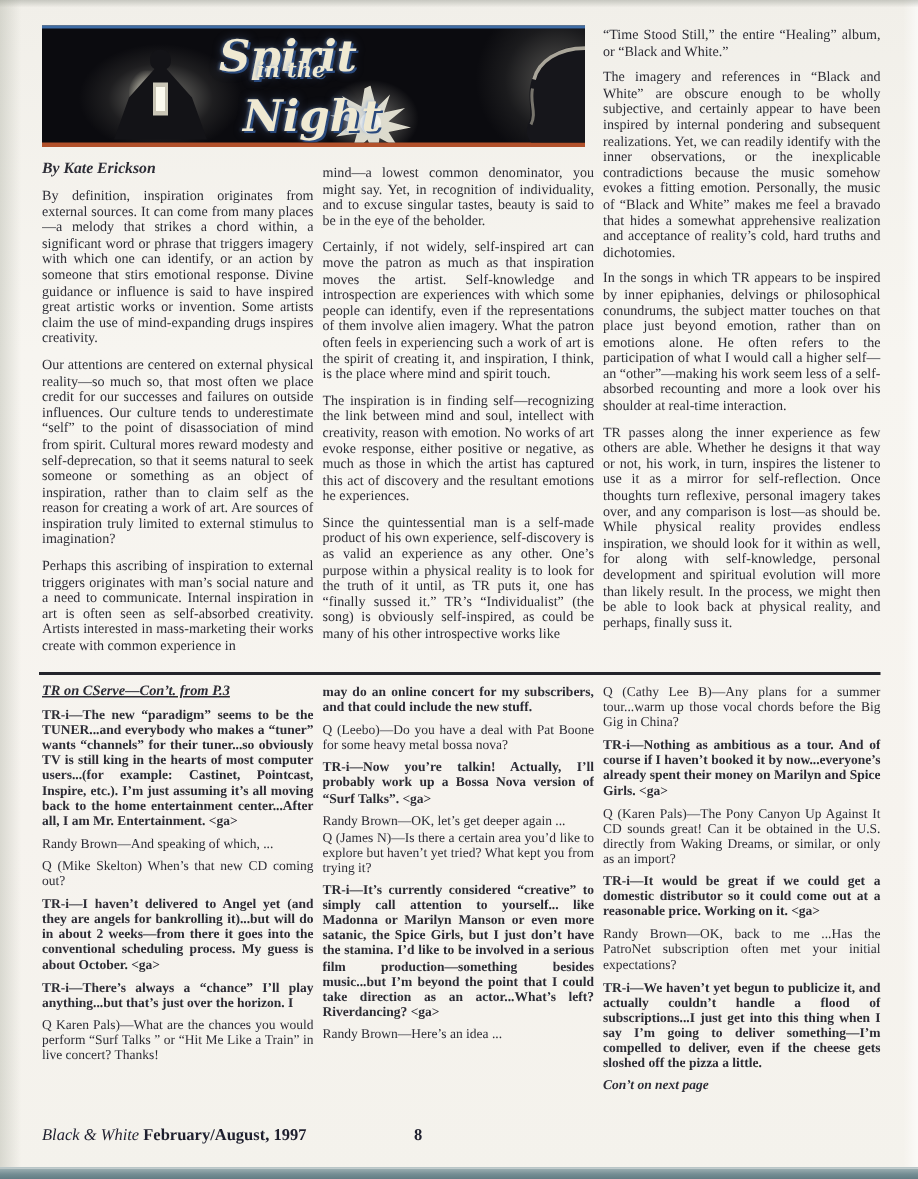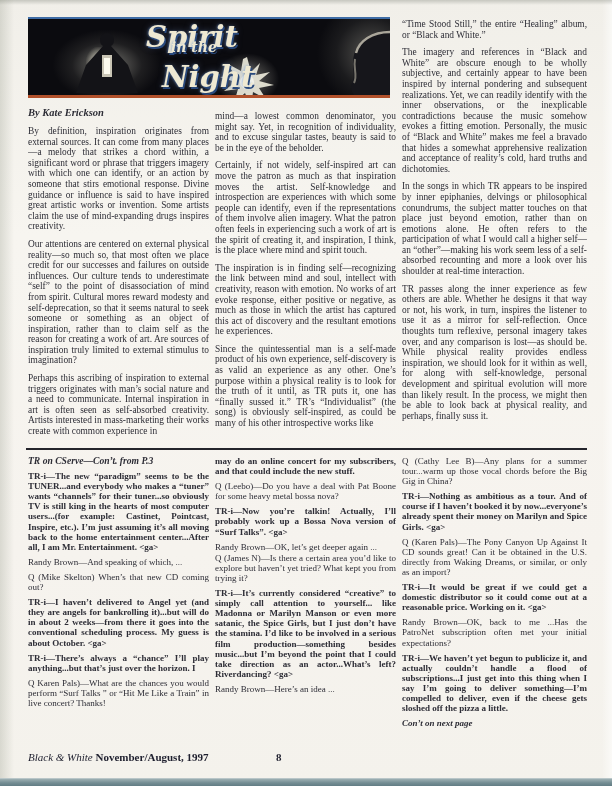--- a/index.html
+++ b/index.html
@@ -42,21 +42,21 @@
   .byline { position:absolute; left:28px; top:107px; font-weight:bold; font-style:italic; font-size:10.5px; }
   .article-col { position:absolute; width:181px; font-size:9.4px; line-height:10.6px; text-align:justify; overflow:hidden; }
   .article-col .para { margin-bottom:7px; }
   .col1 { left:28px;  top:126px; height:320px; }
   .col2 { left:215px; top:111px; height:335px; }
   .col3 { left:402px; top:19px;  width:185px; height:427px; }
   .divider { position:absolute; left:26px; top:448px; width:561px; height:2px; background:#24242b; }
   
   .iv-col { position:absolute; top:456px; width:181px; height:292px; font-size:9px; line-height:10.1px; text-align:justify; overflow:hidden; }
   .iv1 { left:28px; } .iv2 { left:215px; } .iv3 { left:402px; width:185px; }
-  .iv-header { font-weight:bold; font-style:italic; font-size:9.6px; margin-bottom:5px; }
+  .iv-header { font-weight:bold; font-style:italic; font-size:9.6px; margin-bottom:5px;text-decoration:underline; }
   .iv-col .para { margin-bottom:5px; }
   .iv-col .answer { font-weight:bold; }
   .iv-col .tight { margin-bottom:1px; }
   .iv-col .contd { font-weight:bold; font-style:italic; }
   
   .footer-left { position:absolute; left:28px; top:751px; font-size:11px; color:#1e1f2e; }
   .footer-left .pub { font-style:italic; }
   .footer-left .issue { font-weight:bold; }
   .footer-page { position:absolute; left:276px; top:751px; font-weight:bold; font-size:11px; color:#1e1f2e; }
   .bottom-band { position:absolute; left:0; bottom:0; width:612px; height:8px;
@@ -136,18 +136,18 @@
       <p class="para">Q (Cathy Lee B)—Any plans for a summer tour...warm up those vocal chords before the Big Gig in China?</p>
       <p class="para answer">TR-i—Nothing as ambitious as a tour. And of course if I haven’t booked it by now...everyone’s already spent their money on Marilyn and Spice Girls. &lt;ga&gt;</p>
       <p class="para">Q (Karen Pals)—The Pony Canyon Up Against It CD sounds great!  Can it be obtained in the U.S. directly from Waking Dreams, or similar, or only as an import?</p>
       <p class="para answer">TR-i—It would be great if we could get a domestic distributor so it could come out at a reasonable price. Working on it. &lt;ga&gt;</p>
       <p class="para">Randy Brown—OK, back to me ...Has the PatroNet subscription often met your initial expectations?</p>
       <p class="para answer">TR-i—We haven’t yet begun to publicize it, and actually couldn’t handle a flood of subscriptions...I just get into this thing when I say I’m going to deliver something—I’m compelled to deliver, even if the cheese gets sloshed off the pizza a little.</p>
       <p class="para contd">Con’t on next page</p>
     </div>
 
   <div class="footer-left">
-    <span class="pub">Black &amp; White</span><span class="issue"> November/August, 1997</span>
+    <span class="pub">Black &amp; White</span><span class="issue"> February/August, 1997</span>
   </div>
   <div class="footer-page">8</div>
 
   <div class="bottom-band"></div>
 </div>
 
 </body></html>

